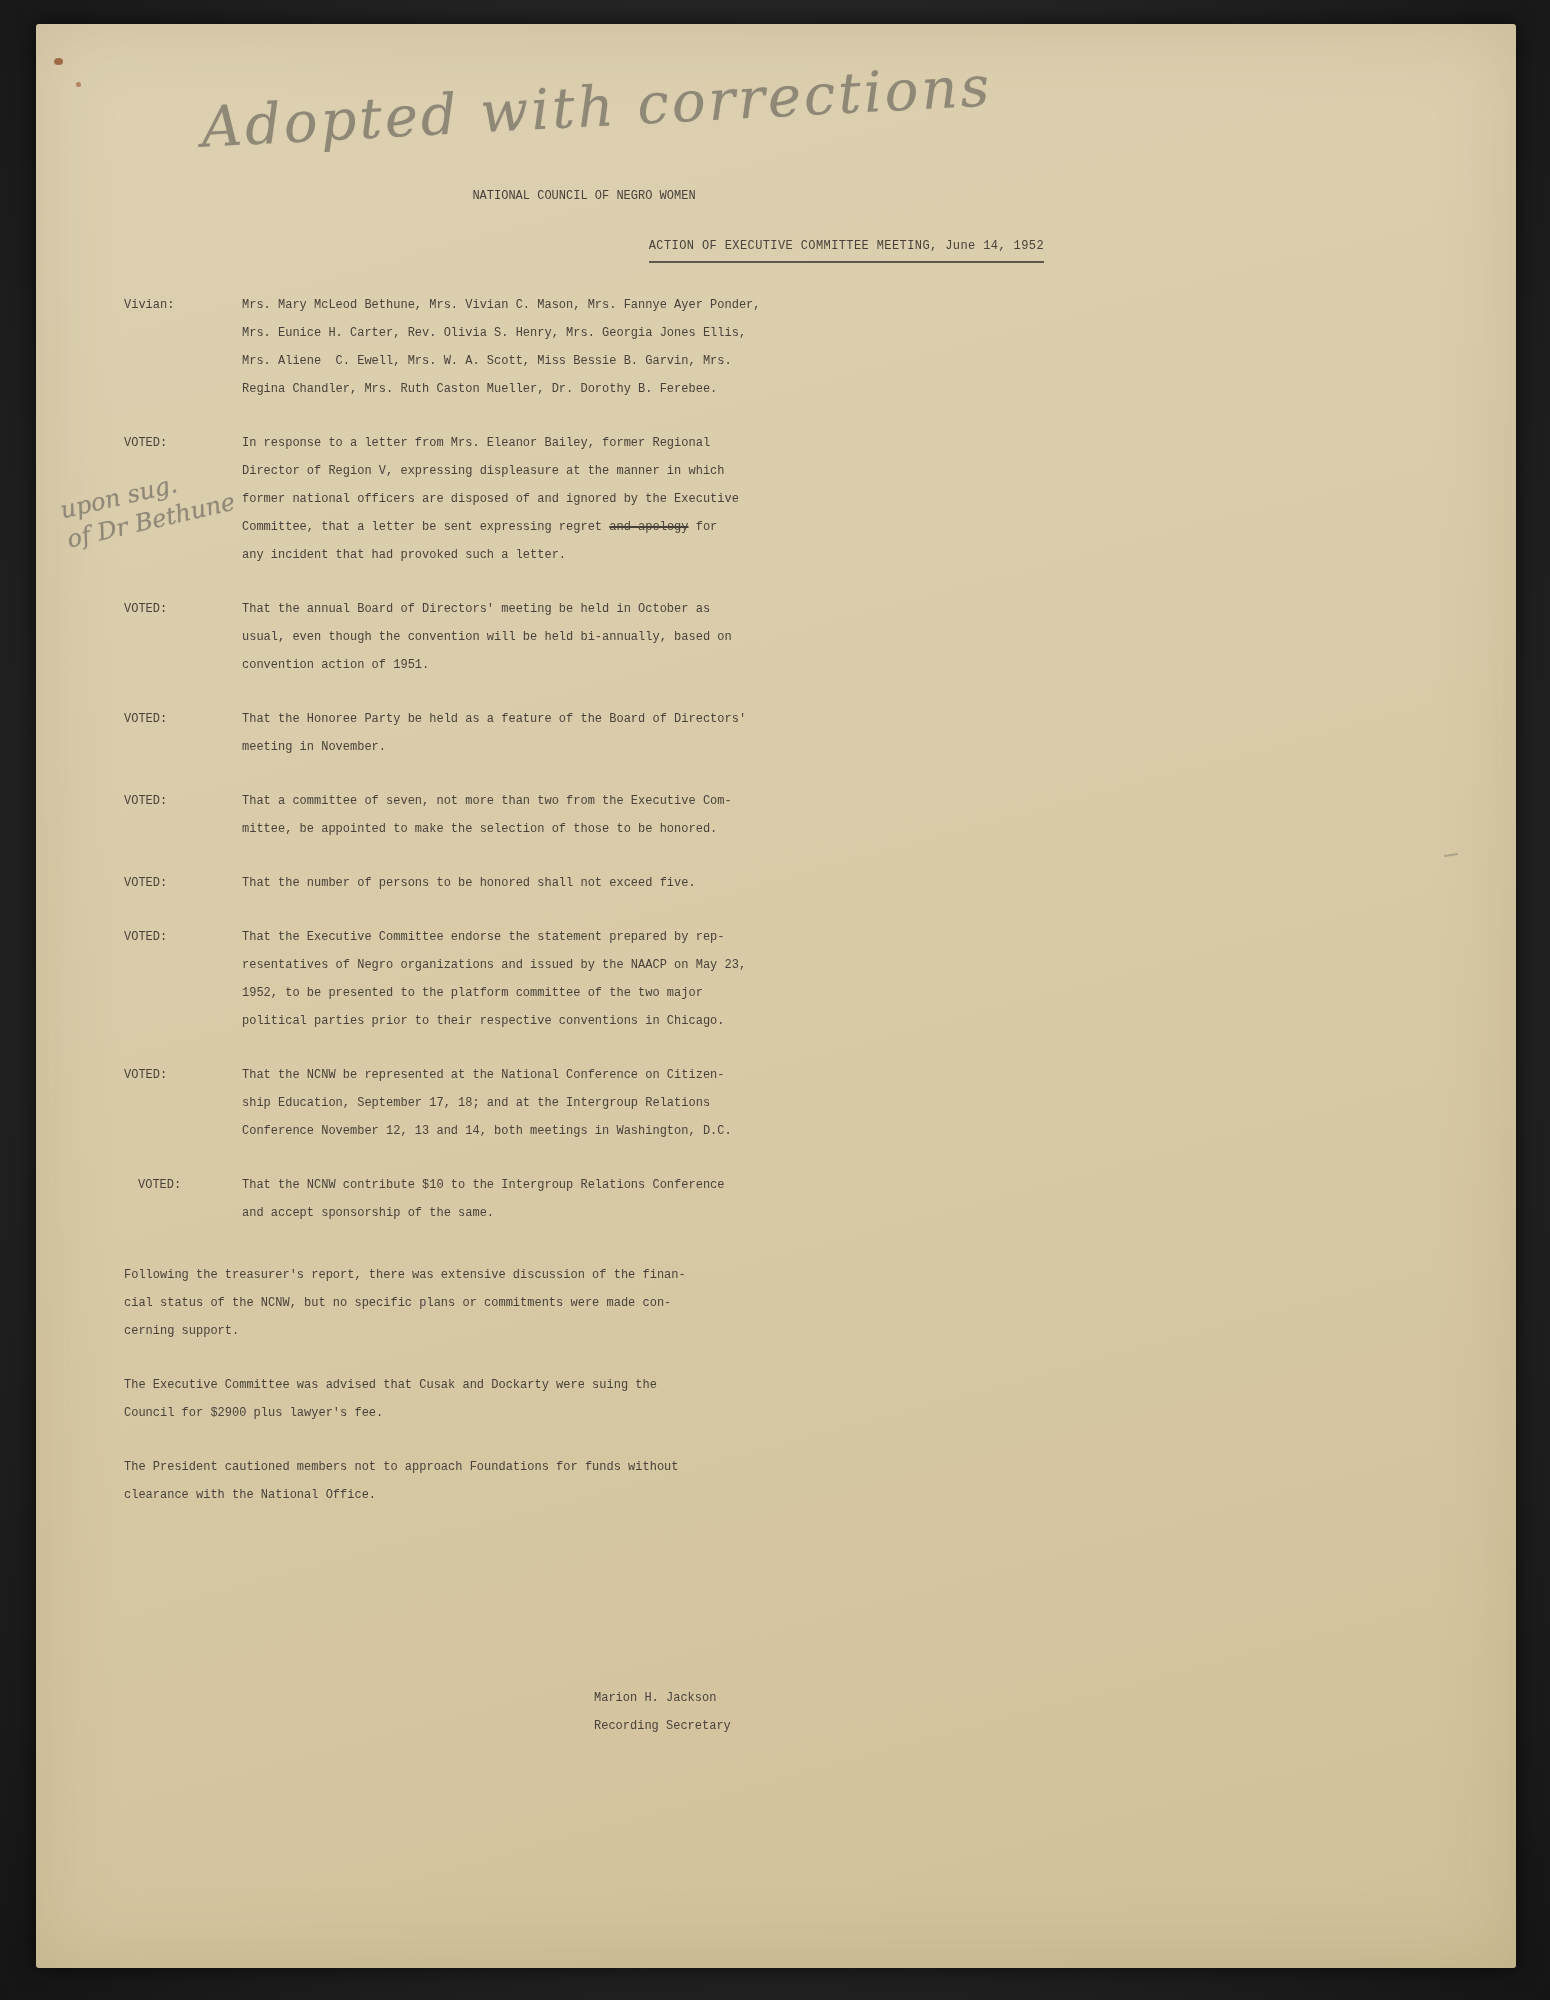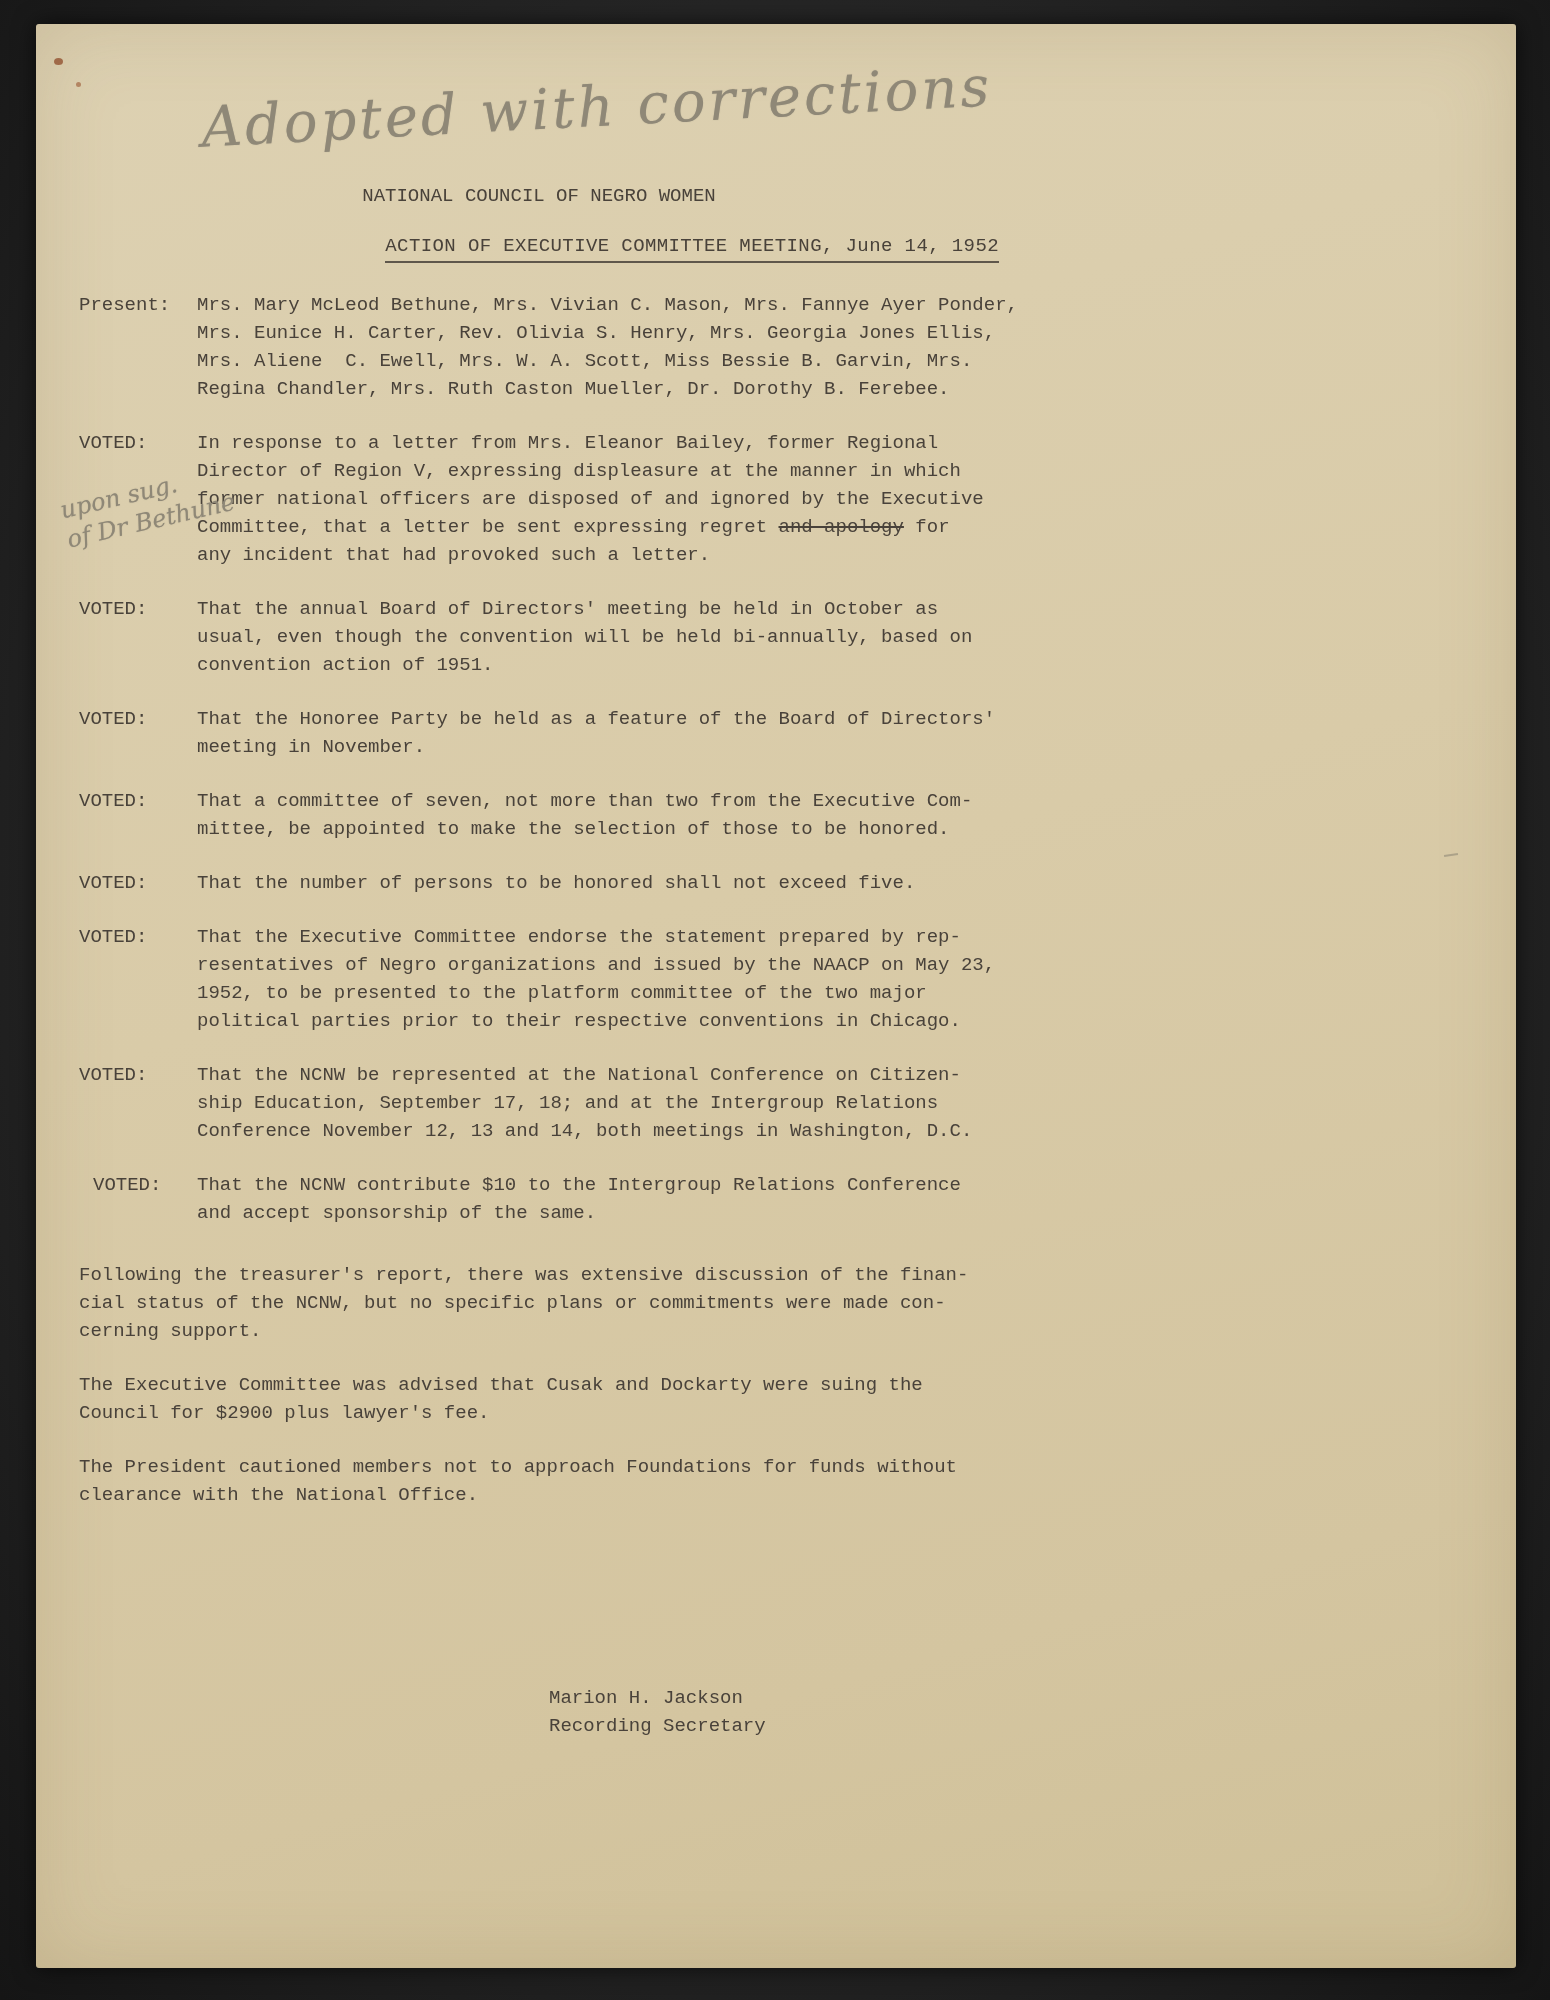--- a/index.html
+++ b/index.html
@@ -16,24 +16,24 @@
 
   .paper {
     position:relative;
     width:1480px; height:1944px;
     background: linear-gradient(165deg, #ddd1b2 0%, #d9cba8 45%, #d4c5a0 80%, #cfc098 100%);
     border-radius:3px;
     box-shadow: 0 0 22px rgba(0,0,0,.65), inset 0 0 80px rgba(120,100,60,.18);
   }
 
   .content {
-    padding:158px 0 0 43px;
+    padding:158px 0 0 88px;
     width:1118px;
     color:#49423a;
-    font-size:19px;
+    font-size:12px;
     line-height:28px;
   }
 
   .center-block { width:920px; text-align:center; }
   .doc-title-wrap { width:920px; text-align:right; margin-top:22px; margin-bottom:28px; }
   .doc-title {
     display:inline-block;
     border-bottom:2px solid rgba(73,66,58,.85);
     padding-bottom:1px;
     letter-spacing:.4px;
@@ -94,21 +94,21 @@
 
       <div class="center-block">
         <div>NATIONAL COUNCIL OF NEGRO WOMEN</div>
       </div>
 
       <div class="doc-title-wrap">
         <span class="doc-title">ACTION OF EXECUTIVE COMMITTEE MEETING, June 14, 1952</span>
       </div>
 
       <div class="row">
-        <div class="label">Present:</div>
+        <div class="label">Vivian:</div>
         <div class="pre">Mrs. Mary McLeod Bethune, Mrs. Vivian C. Mason, Mrs. Fannye Ayer Ponder,
 Mrs. Eunice H. Carter, Rev. Olivia S. Henry, Mrs. Georgia Jones Ellis,
 Mrs. Aliene  C. Ewell, Mrs. W. A. Scott, Miss Bessie B. Garvin, Mrs.
 Regina Chandler, Mrs. Ruth Caston Mueller, Dr. Dorothy B. Ferebee.</div>
       </div>
 
       <div class="row">
         <div class="label">VOTED:</div>
         <div class="pre"><span>In response to a letter from Mrs. Eleanor Bailey, former Regional
 Director of Region V, expressing displeasure at the manner in which

